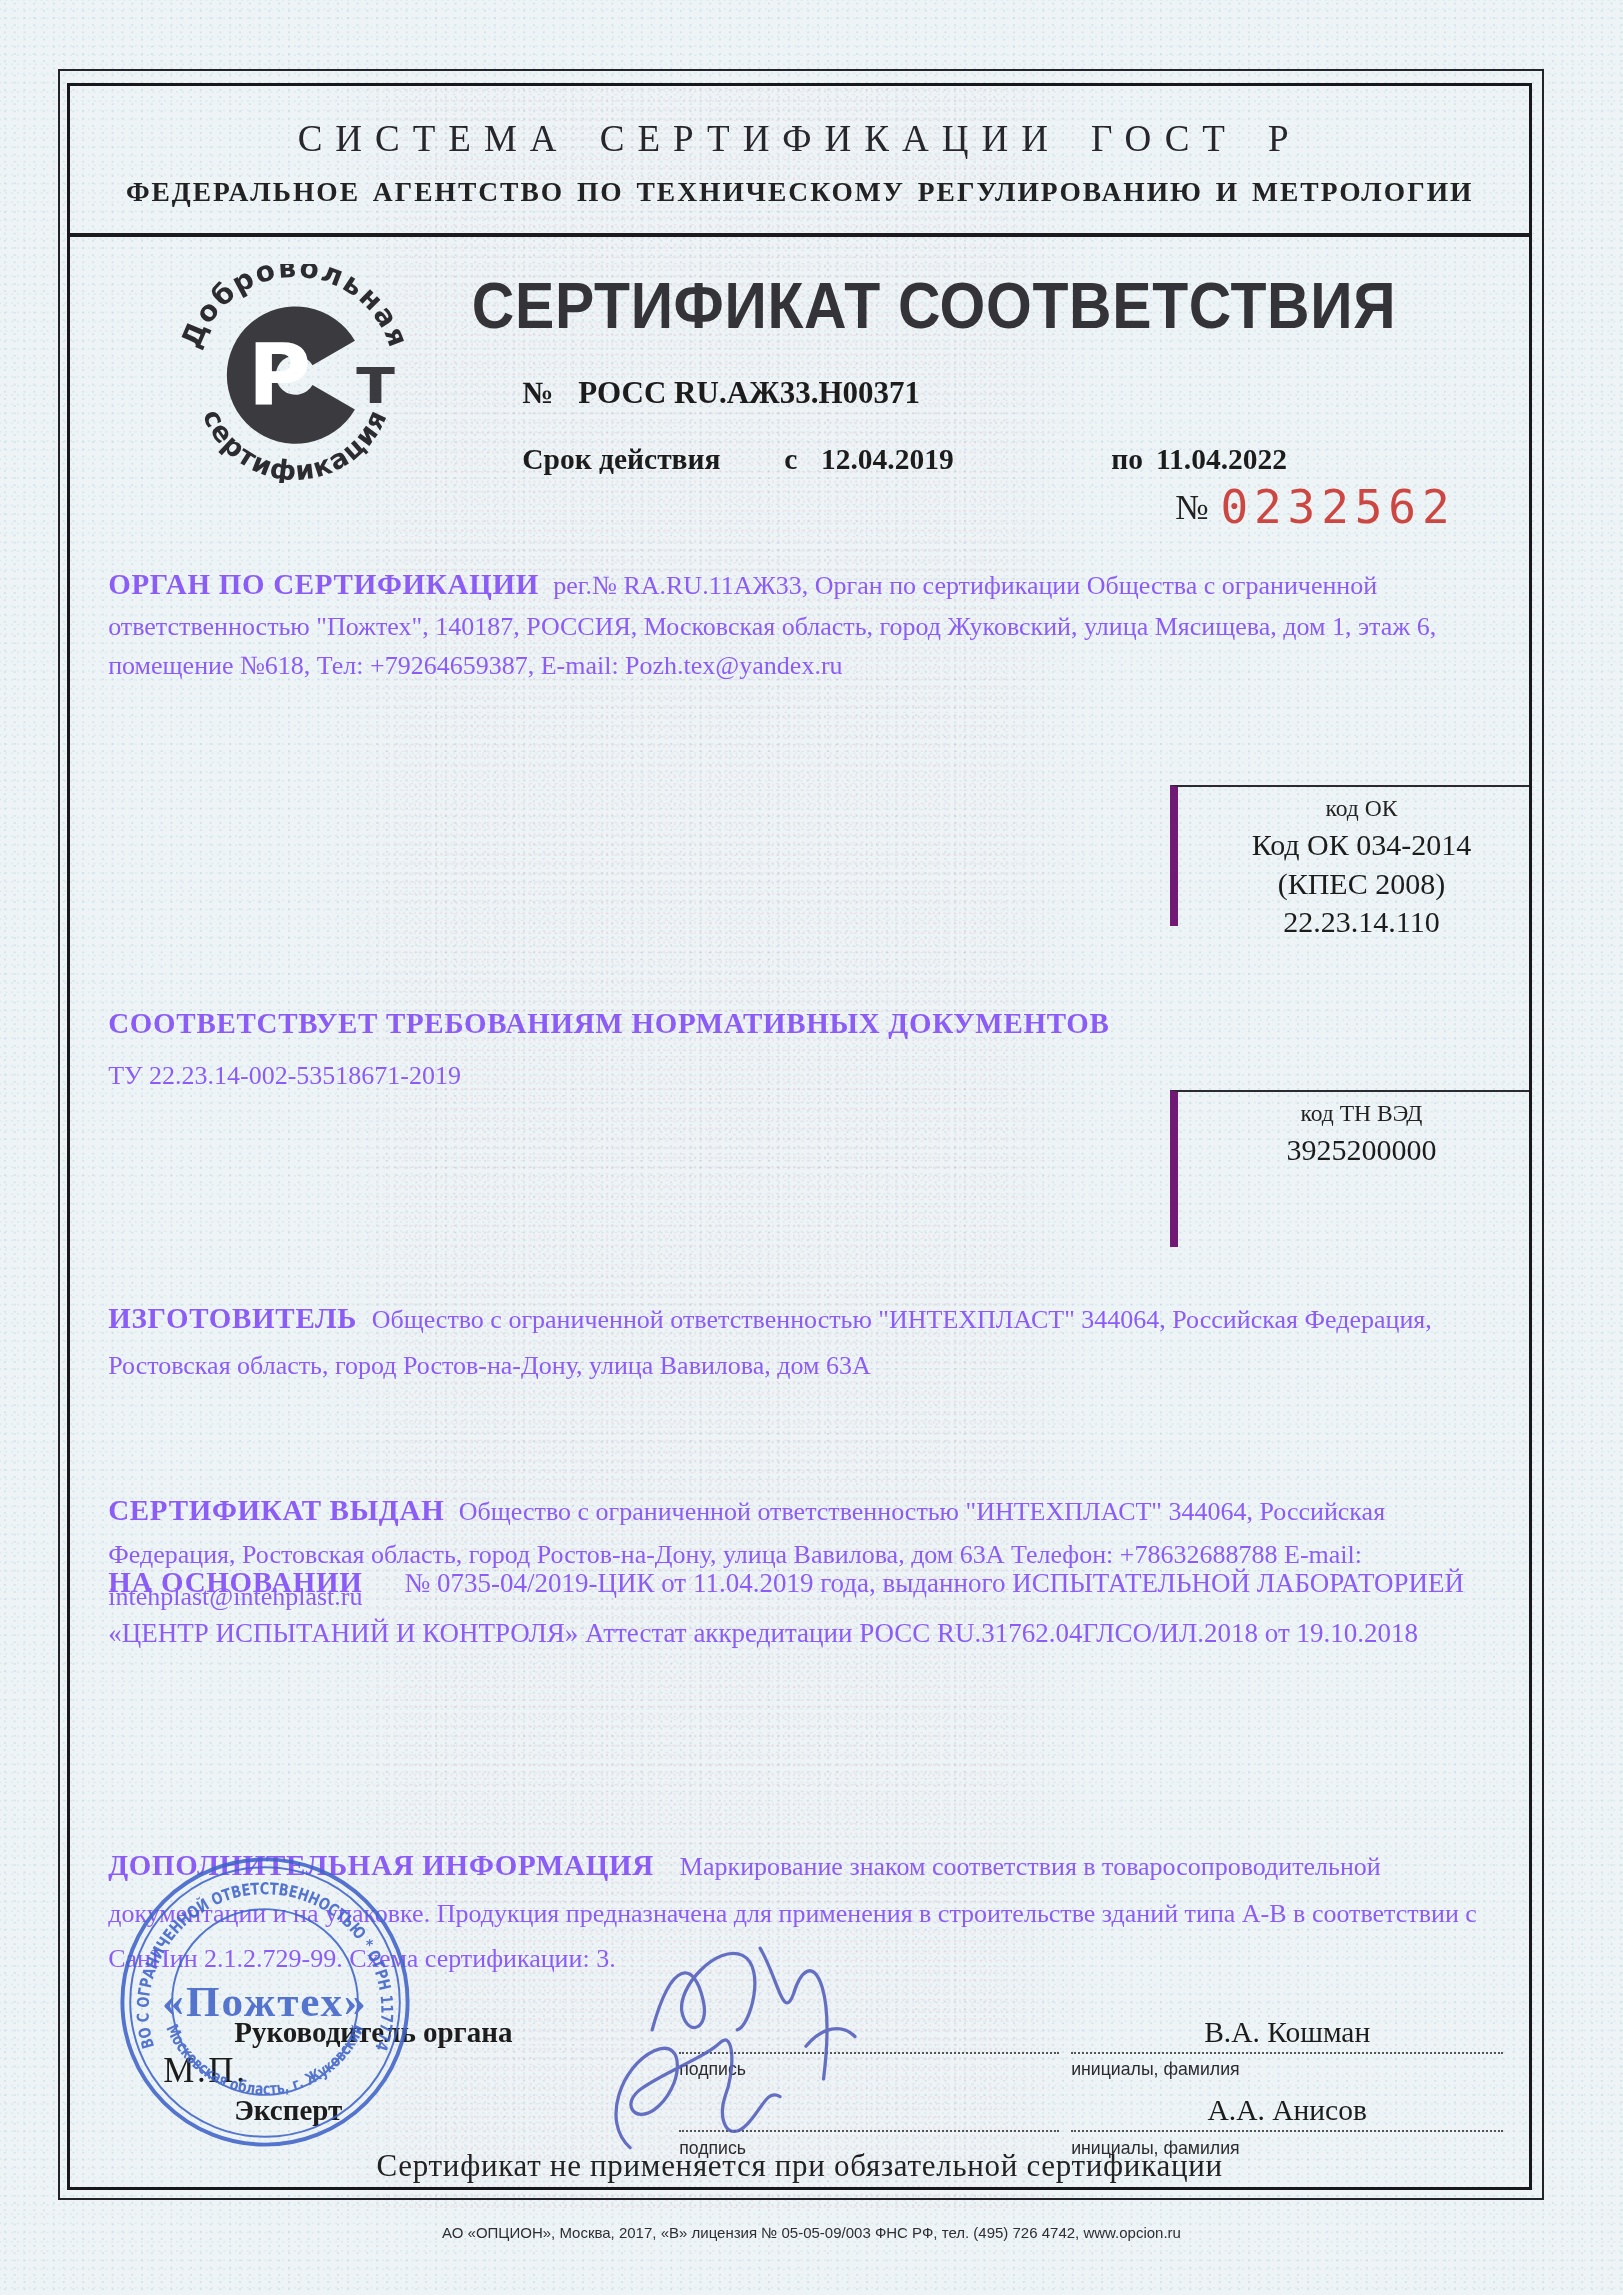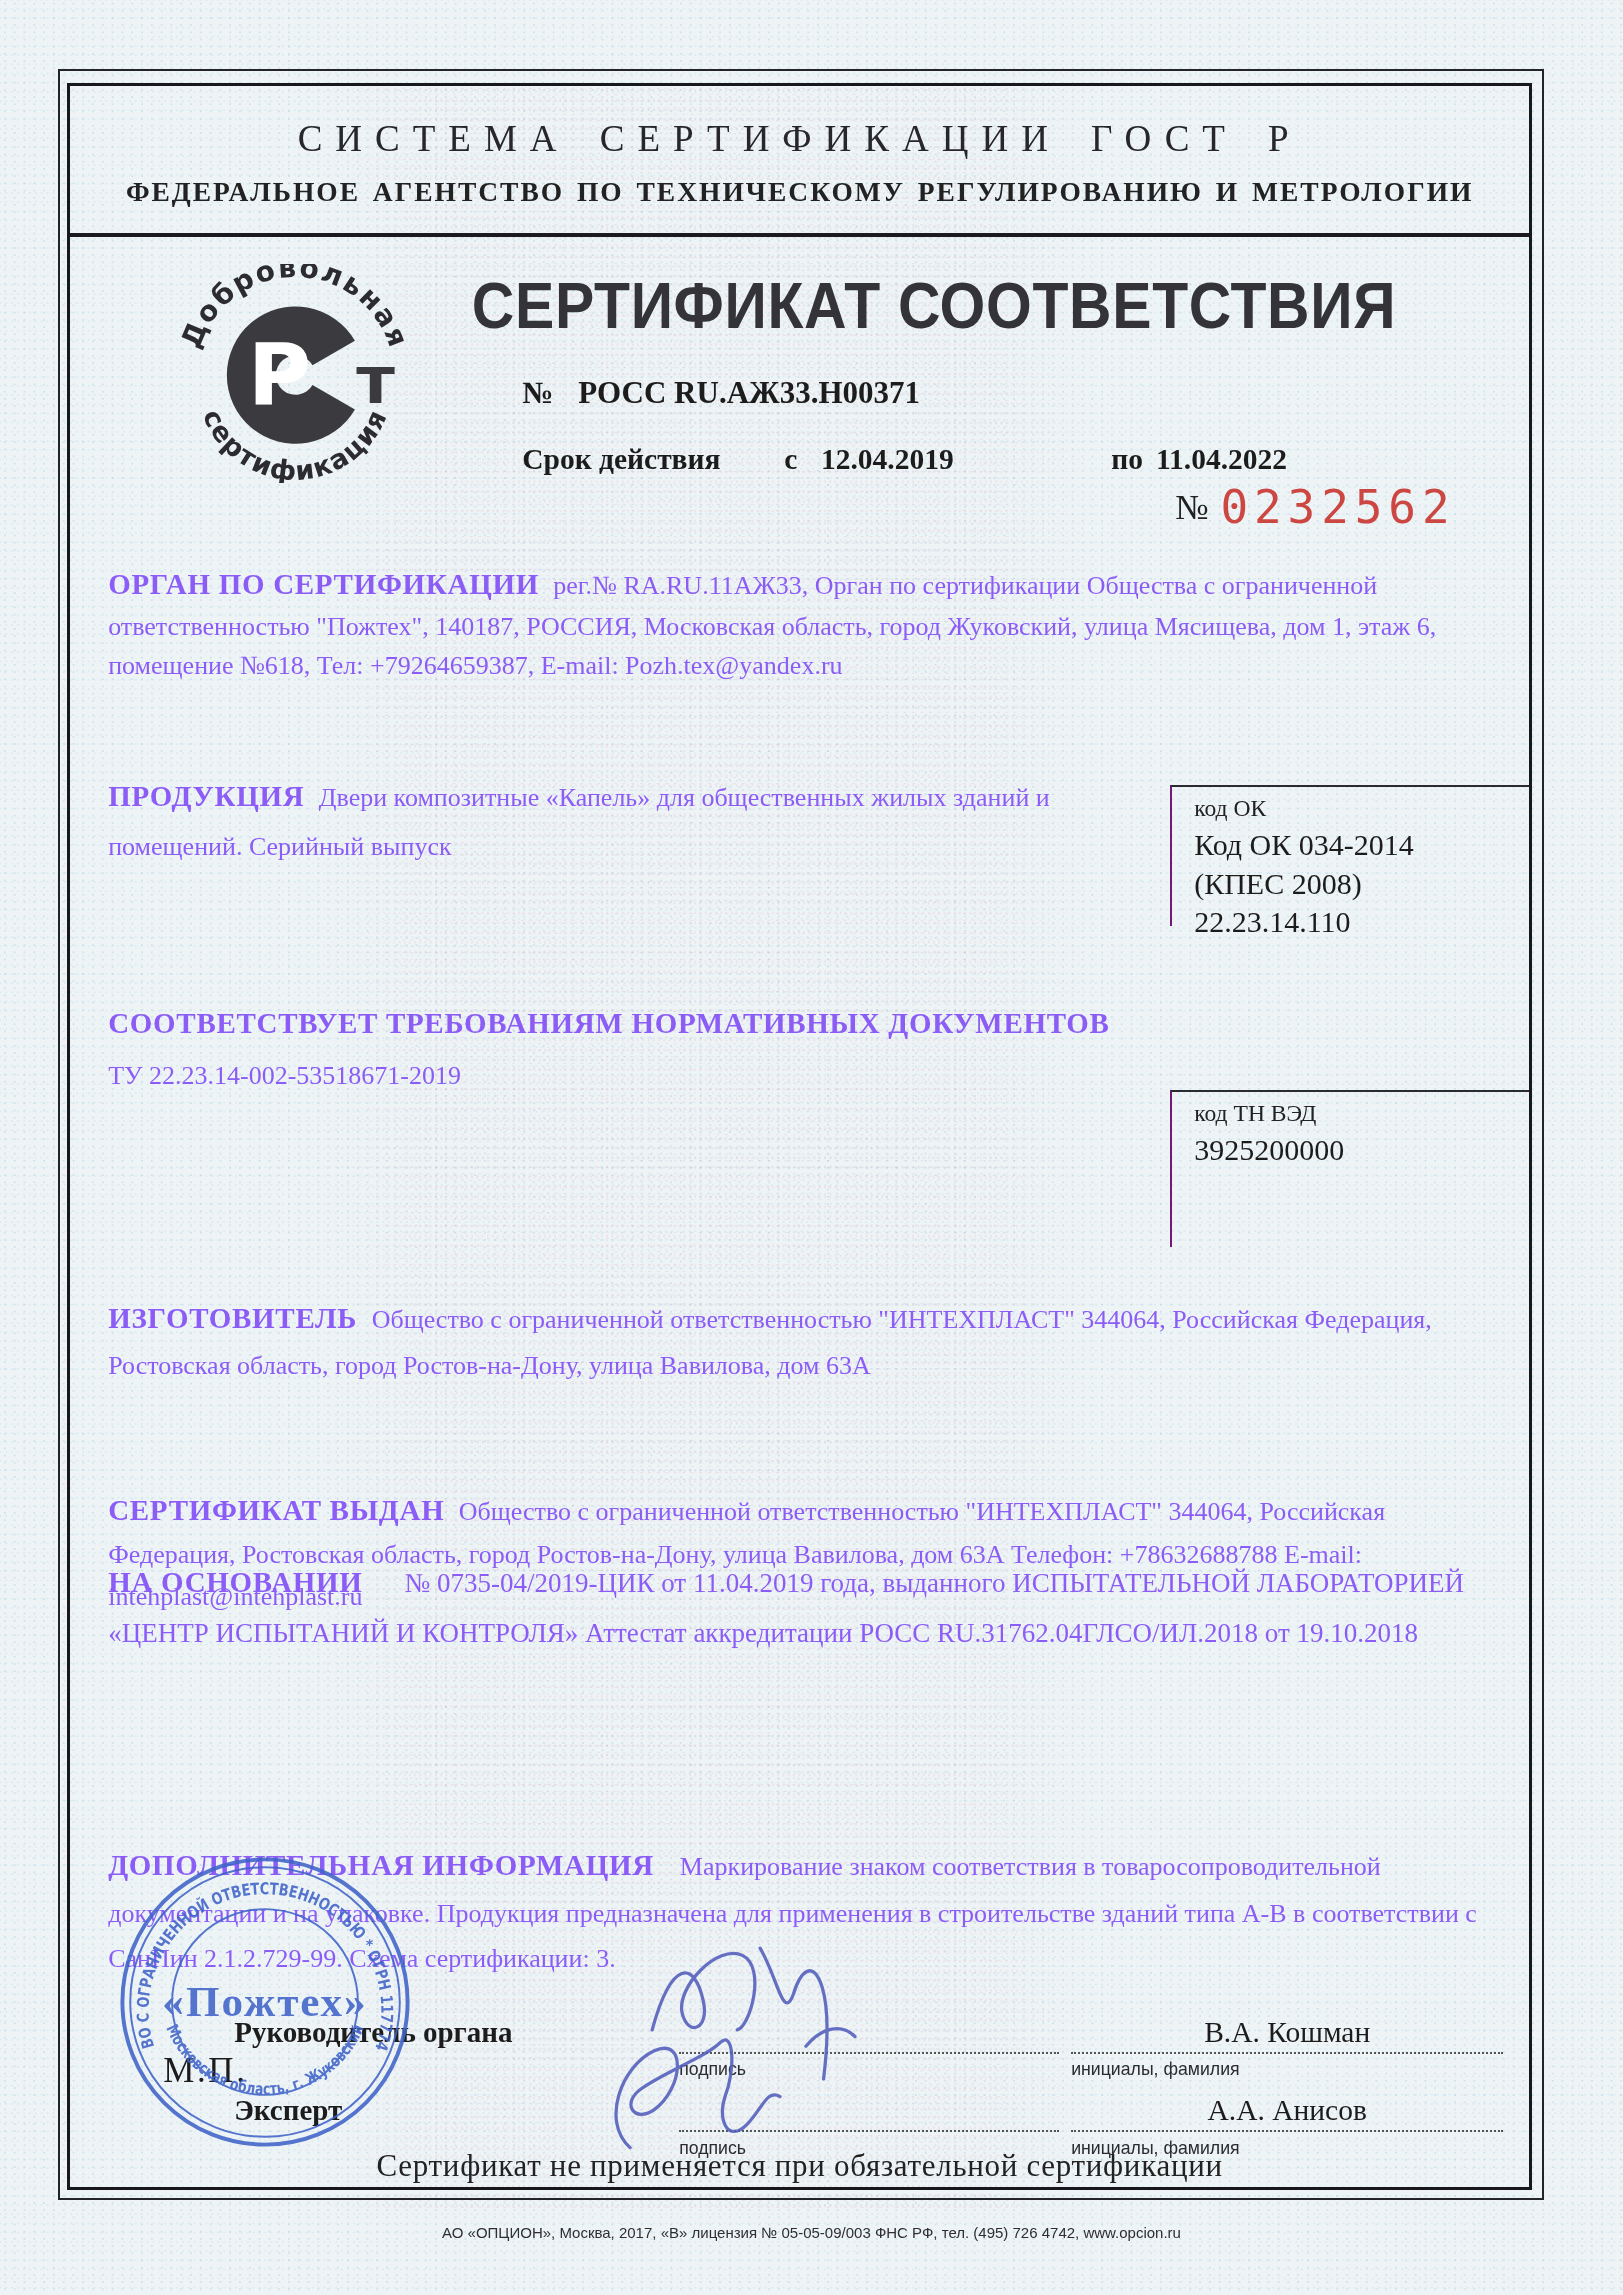--- a/index.html
+++ b/index.html
@@ -78,22 +78,23 @@
   .sec.manufacturer,{line-height:1.7;}
   .sec.manufacturer{line-height:1.72;}
   .sec.issued{line-height:1.62;}
   .sec.basis{font-size:27px;line-height:1.78;}
   .sec.basis .lbl{margin-right:42px;}
   .sec.additional{line-height:1.74;}
   .sec.additional .lbl{margin-right:26px;}
 
   .code-box{
     position:absolute;left:1100px;right:0;box-sizing:border-box;
-    border-top:2px solid #2a2a30;border-left:2px solid #701a75;
+    border-top:2px solid #2a2a30;border-left:8px solid #701a75;
     padding:7.9px 6.5px 6.5px 22px;
+    text-align:center;
   }
   .code-box .cap{font-size:23.6px;color:#222;margin-bottom:3.9px;}
   .code-box .val{font-size:30px;line-height:1.28;}
 
   .sig-role{position:absolute;font-size:29px;font-weight:bold;white-space:nowrap;text-align:right;}
   .dotline{position:absolute;border-bottom:2px dotted #555;height:0;}
   .sig-caption{
     position:absolute;text-align:left;
     font-family:Liberation Sans, sans-serif;font-size:17.7px;color:#2b2b30;
   }
@@ -154,23 +155,20 @@
       </div>
 
       <div class="form-no">
         <span class="no-sign">№</span><span class="digits">0232562</span>
       </div>
 
       <div class="sec org" style="top:477px;">
         <span class="lbl">ОРГАН ПО СЕРТИФИКАЦИИ</span><span>рег.№ RA.RU.11АЖ33, Орган по сертификации Общества с ограниченной ответственностью "Пожтех", 140187, РОССИЯ, Московская область, город Жуковский, улица Мясищева, дом 1, этаж 6, помещение №618, Тел: +79264659387, E-mail: Pozh.tex@yandex.ru</span>
       </div>
 
-      <div class="sec product" style="top:684px;">
-        <span class="lbl">ПРОДУКЦИЯ</span><span>Двери композитные «Капель» для общественных жилых зданий и помещений. Серийный выпуск</span>
-      </div>
 
       <div class="code-box" style="top:699px;height:141px;">
         <div class="cap">код ОК</div>
         <div class="val">Код ОК 034-2014</div>
         <div class="val">(КПЕС 2008)</div>
         <div class="val">22.23.14.110</div>
       </div>
 
       <div class="sec conformity" style="top:915px;width:1047px;right:auto;">
         <span class="lbl">СООТВЕТСТВУЕТ ТРЕБОВАНИЯМ НОРМАТИВНЫХ ДОКУМЕНТОВ</span><span>ТУ 22.23.14-002-53518671-2019</span>

